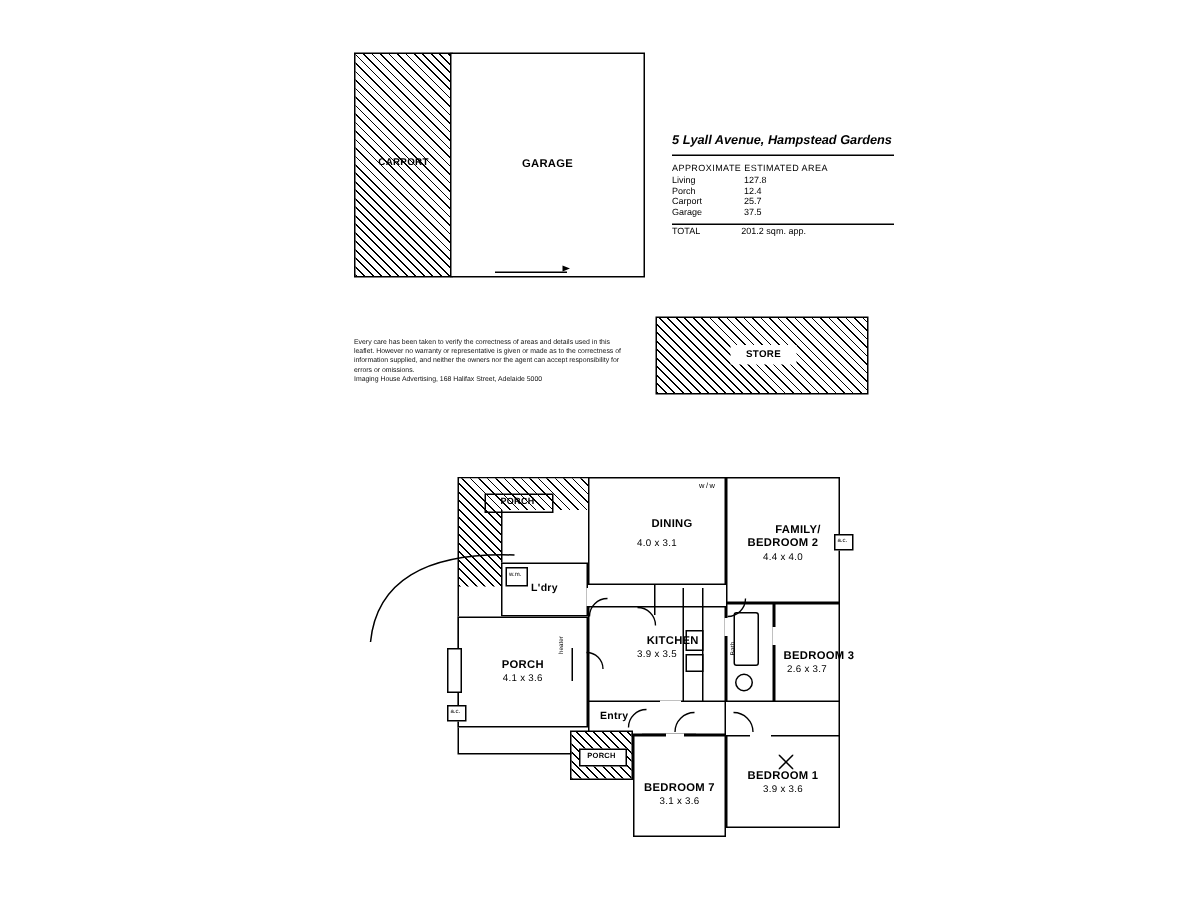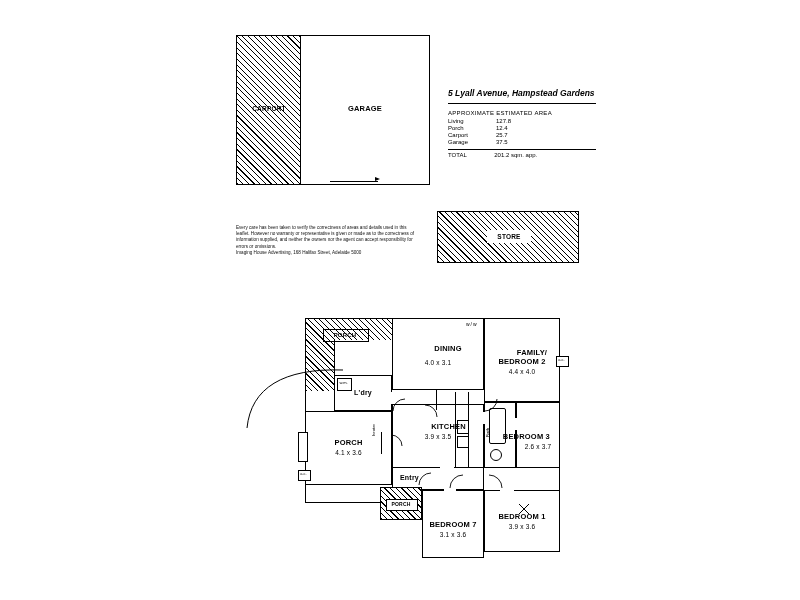--- a/index.html
+++ b/index.html
@@ -133,21 +133,21 @@
     <div class="thin" style="left:468px;top:392px;width:1.2px;height:78px;"></div>
     <div class="abs" style="left:457px;top:420px;width:10px;height:12px;border:1px solid #000;"></div>
     <div class="abs" style="left:457px;top:436px;width:10px;height:10px;border:1px solid #000;"></div>
 
     <div class="rm" style="left:484px;top:402px;width:32px;height:66px;"></div>
     <div class="abs" style="left:489px;top:408px;width:15px;height:34px;border:1.1px solid #000;border-radius:2px;"></div>
     <div class="tiny" style="left:486px;top:437px;font-size:4.5px;transform:rotate(-90deg);transform-origin:left top;">Bath</div>
     <div class="abs" style="left:490px;top:449px;width:10px;height:10px;border:1px solid #000;border-radius:50%;"></div>
 
     <div class="rm" style="left:516px;top:402px;width:44px;height:66px;"></div>
-    <div class="lbl" style="left:494px;top:432px;width:56px;text-align:right;">BEDROOM 3</div>
+    <div class="lbl" style="left:518px;top:432px;width:56px;">BEDROOM 3</div>
     <div class="lbl" style="left:510px;top:442px;width:56px;font-weight:normal;font-size:6.5px;">2.6 x 3.7</div>
 
     <div class="rm" style="left:305px;top:411px;width:87px;height:74px;"></div>
     <div class="lbl" style="left:305px;top:438px;width:87px;">PORCH</div>
     <div class="lbl" style="left:305px;top:448px;width:87px;font-weight:normal;font-size:6.5px;">4.1 x 3.6</div>
     <div class="tiny" style="left:371px;top:436px;font-size:4.2px;transform:rotate(-90deg);transform-origin:left top;">heater</div>
     <div class="thin" style="left:381px;top:432px;width:1.2px;height:22px;"></div>
 
     <div class="abs" style="left:298px;top:432px;width:8px;height:28px;border:1.2px solid #000;background:#fff;"></div>
 

